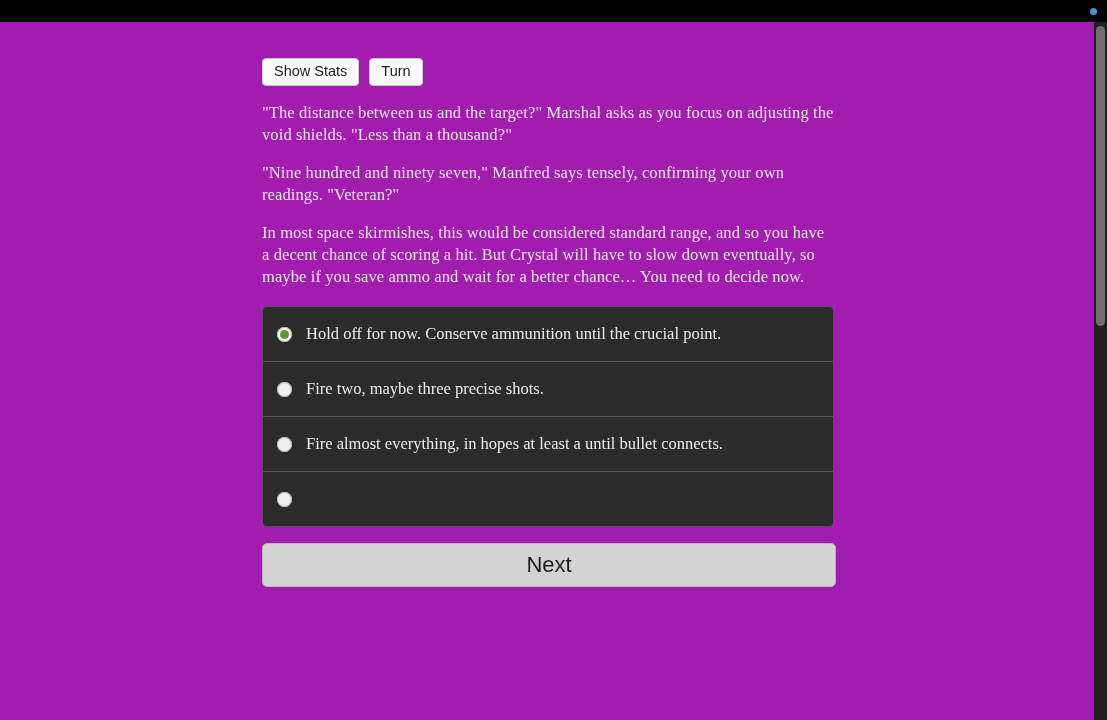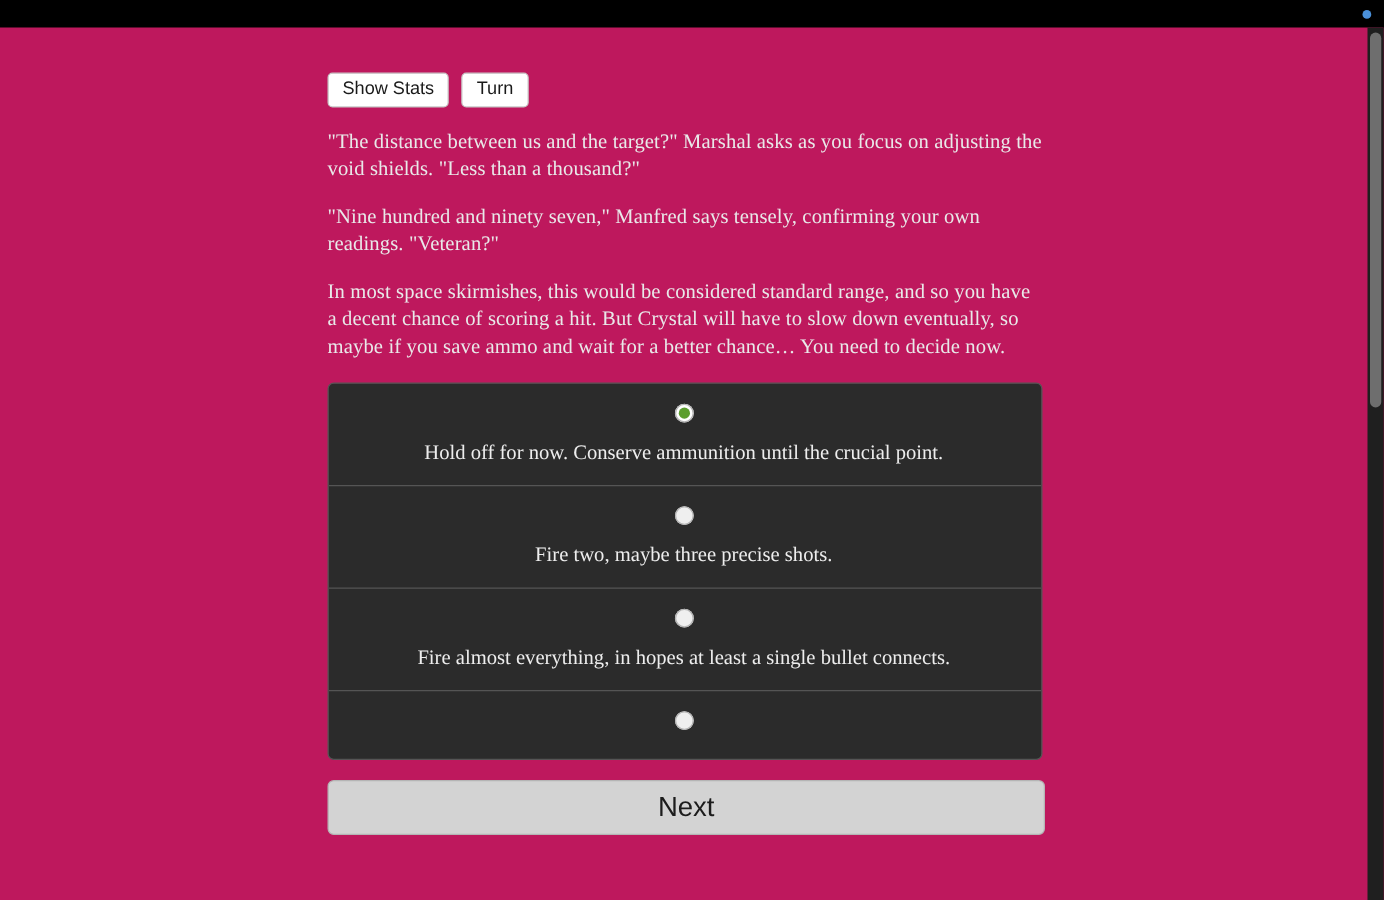--- a/index.html
+++ b/index.html
@@ -36,21 +36,21 @@
     border-radius: 50%;
     background: #4a90d9;
   }
   
   .viewport {
     position: absolute;
     top: 22px;
     left: 0;
     width: 1107px;
     height: 698px;
-    background: #be185d;
+    background: #a21caf;
     overflow: hidden;
   }
   
   .scrollbar-track {
     position: absolute;
     top: 22px;
     right: 0;
     width: 13px;
     height: 698px;
     background: #1f1f1f;
@@ -109,21 +109,20 @@
     width: 570px;
   }
   .choice {
     display: flex;
     align-items: center;
     gap: 14px;
     padding: 16px 16px 16px 14px;
     border-bottom: 1px solid #555555;
     cursor: pointer;
     min-height: 22px;
-    flex-direction: column;
   }
   .choice:last-child {
     border-bottom: none;
   }
   .radio {
     flex: 0 0 auto;
     width: 15px;
     height: 15px;
     border-radius: 50%;
     background: #efefef;
@@ -194,21 +193,21 @@
           <span class="choice-label">Hold off for now. Conserve ammunition until the crucial point.</span>
         </div>
 
         <div class="choice">
           <span class="radio"></span>
           <span class="choice-label">Fire two, maybe three precise shots.</span>
         </div>
 
         <div class="choice">
           <span class="radio"></span>
-          <span class="choice-label">Fire almost everything, in hopes at least a single bullet connects.</span>
+          <span class="choice-label">Fire almost everything, in hopes at least a until bullet connects.</span>
         </div>
 
 
         <div class="choice">
           <span class="radio"></span>
         </div>
 
       </div>
 
       <div class="next-btn">Next</div>

